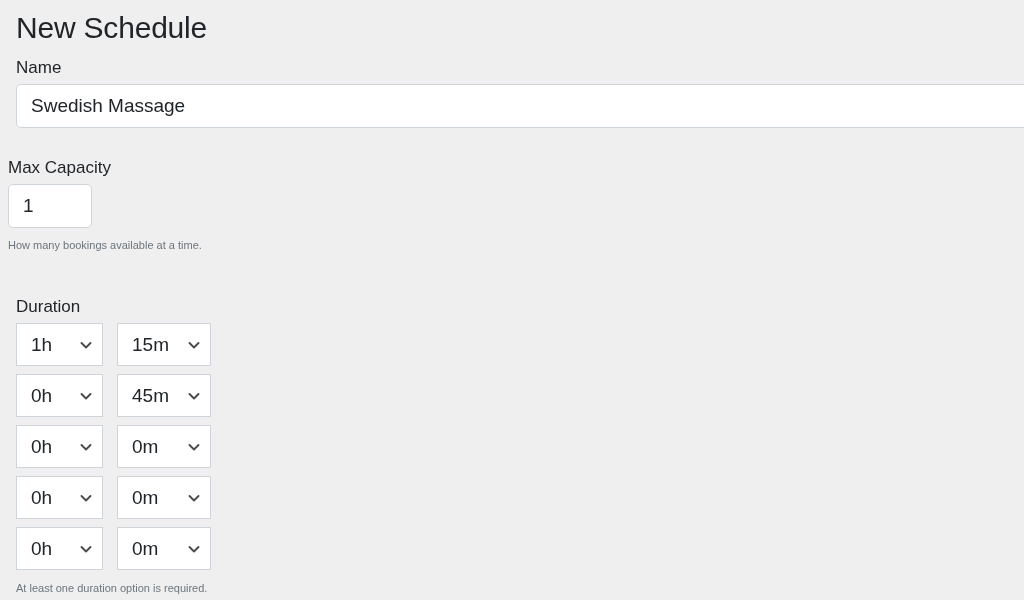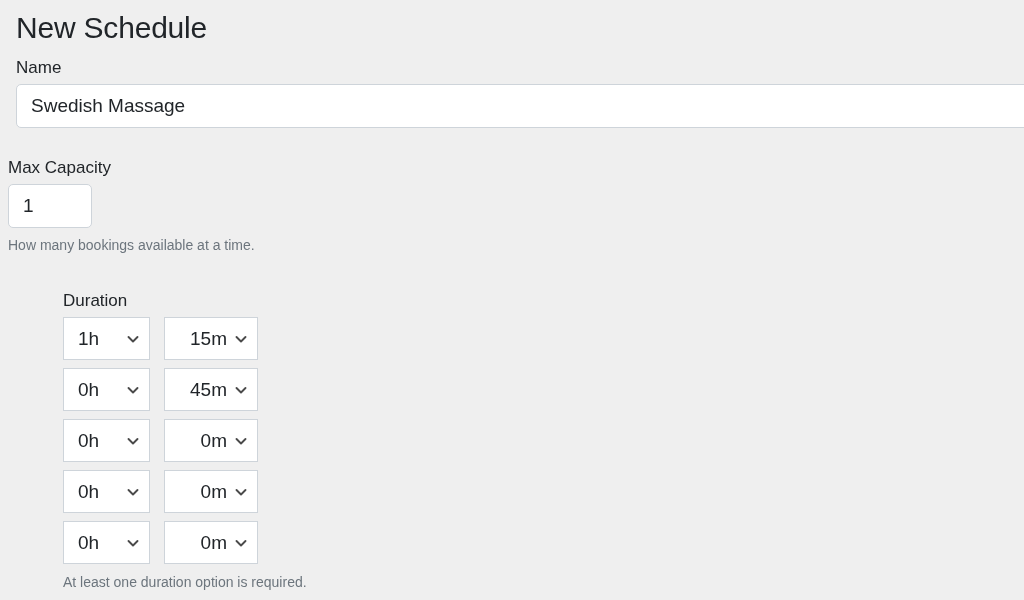--- a/index.html
+++ b/index.html
@@ -46,21 +46,21 @@
   .field-label {
     display: block;
     font-size: 17px;
     line-height: 24px;
     font-weight: 400;
     color: #212529;
     margin-bottom: 4px;
   }
 
   .help-text {
-    font-size: 14px;
+    font-size: 11px;
     line-height: 22px;
     color: #6c757d;
   }
 
   
   .text-input {
     display: block;
     height: 44px;
     background: #ffffff;
     border: 1px solid #ced4da;
@@ -79,21 +79,21 @@
   }
 
   .capacity-input {
     width: 84px;
     font-size: 19px;
   }
 
   
   .block-name      { position: absolute; left: 16px; top: 56px;  }
   .block-capacity  { position: absolute; left: 8px; top: 156px; }
-  .block-duration  { position: absolute; left: 16px; top: 289px; margin-left: 47px; }
+  .block-duration  { position: absolute; left: 16px; top: 295px; }
 
   .capacity-help { margin-top: 6px; }
 
   
   .duration-rows {
     display: flex;
     flex-direction: column;
     gap: 8px;
     margin-top: 3px;
   }
@@ -120,21 +120,21 @@
     font-size: 19px;
     line-height: 41px;
     color: #212529;
     padding: 0 30px 0 14px;
     outline: none;
     cursor: pointer;
     text-align: left;
   }
 
   .select-hours   { width: 87px; }
-  .select-minutes { width: 94px; text-align: right; }
+  .select-minutes { width: 94px; }
 
   .chevron-icon {
     position: absolute;
     right: 10px;
     top: 50%;
     transform: translateY(-50%);
     width: 14px;
     height: 14px;
     pointer-events: none;
     display: block;

